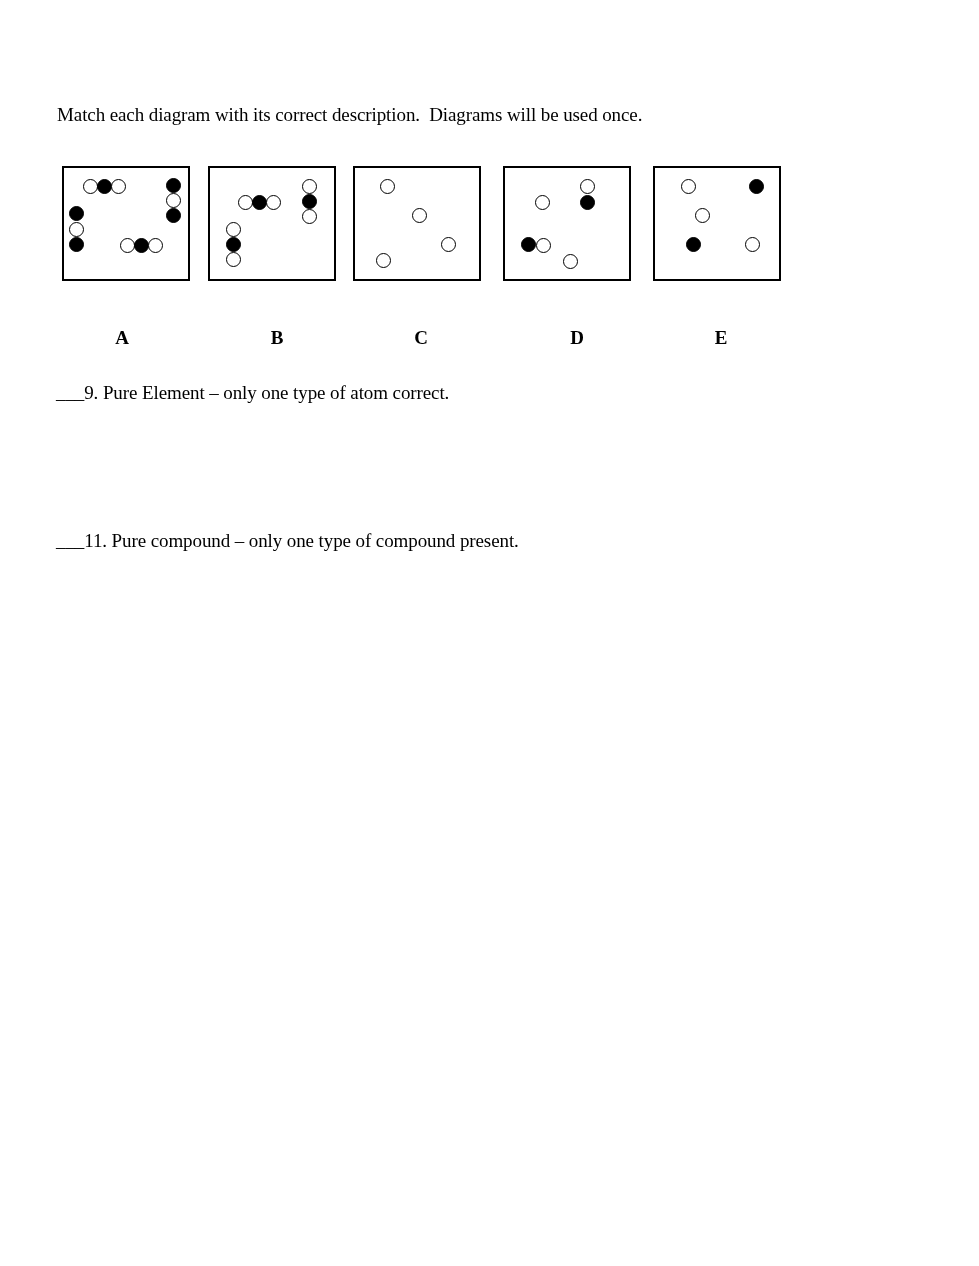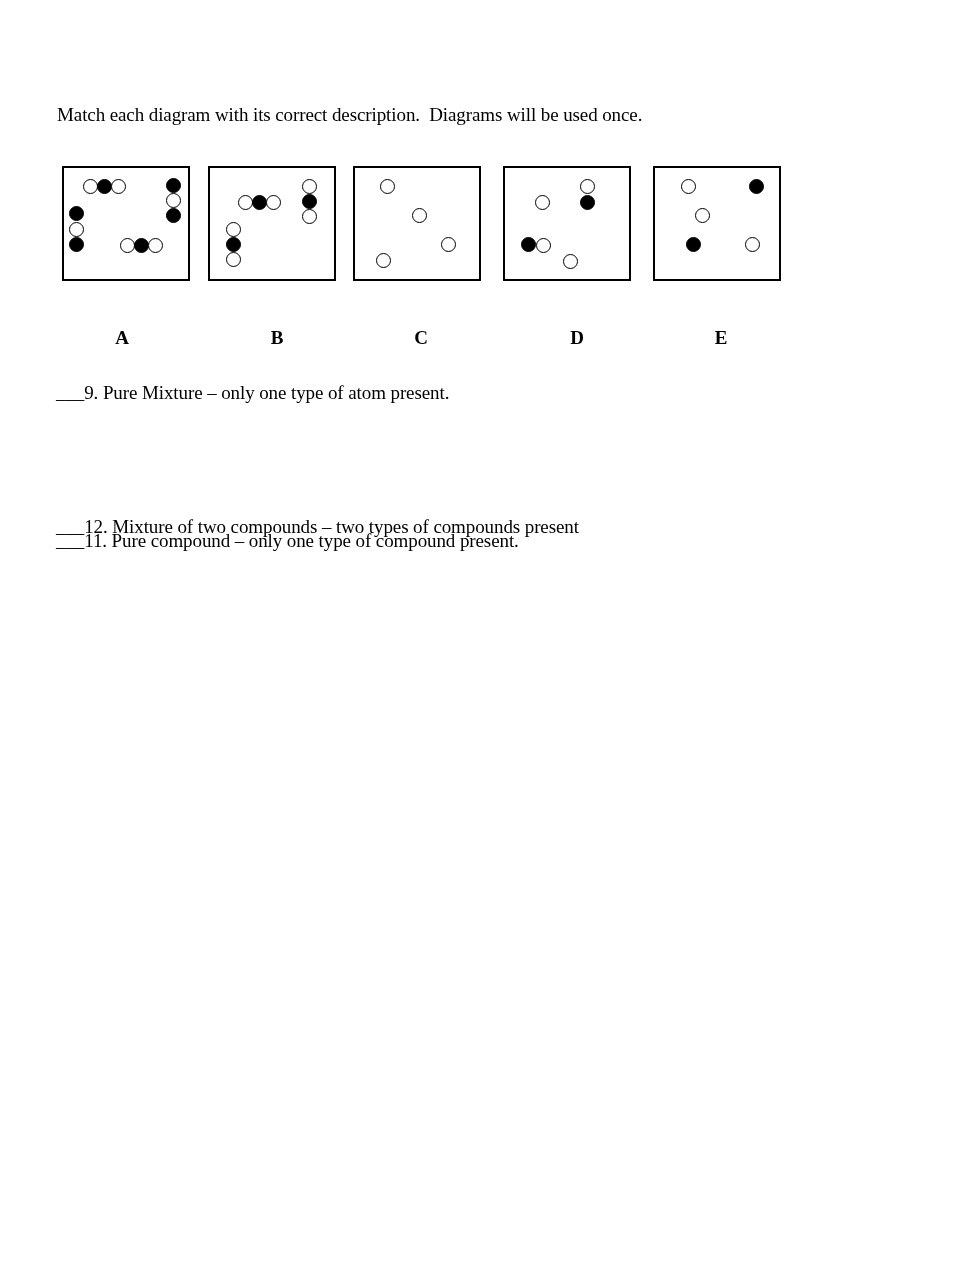--- a/index.html
+++ b/index.html
@@ -134,17 +134,16 @@
       <div class="atom black" style="left: 30.5px; top: 68.5px;"></div>
       <div class="atom white" style="left: 89.5px; top: 68.5px;"></div>
     </div>
 
   <div class="diagram-label label-a">A</div>
   <div class="diagram-label label-b">B</div>
   <div class="diagram-label label-c">C</div>
   <div class="diagram-label label-d">D</div>
   <div class="diagram-label label-e">E</div>
 
-  <div class="question q-0">___9. Pure Mixture – only one type of atom present.</div>
+  <div class="question q-0">___9. Pure Element – only one type of atom correct.</div>
   <div class="question q-2">___11. Pure compound – only one type of compound present.</div>
-  <div class="question q-3">___12. Mixture of two compounds – two types of compounds present</div>
 
 </div>
 
 </body></html>

